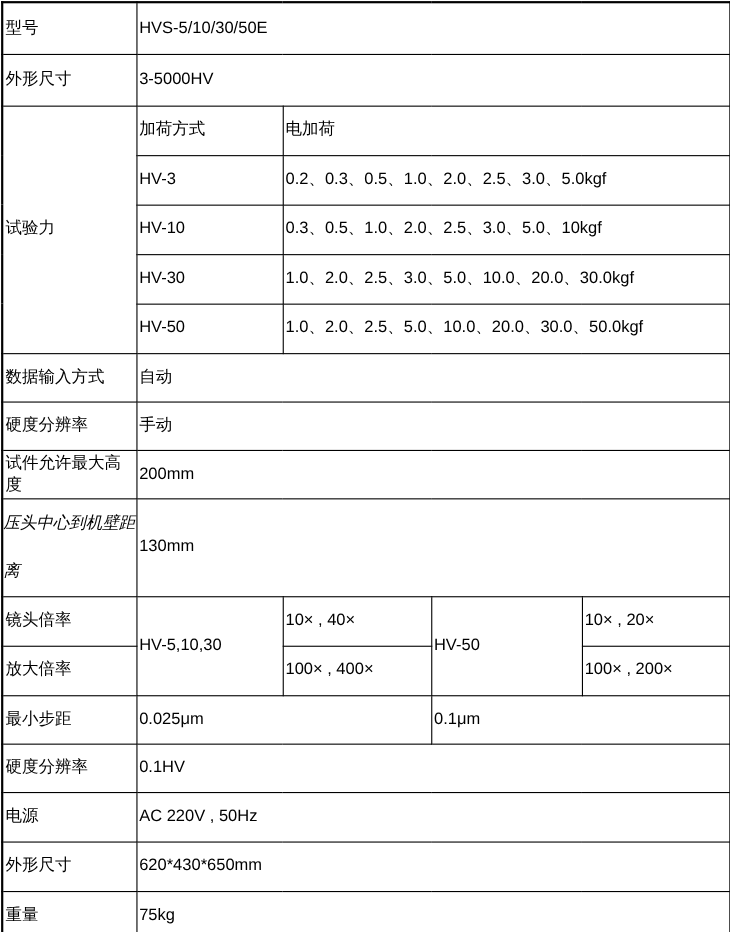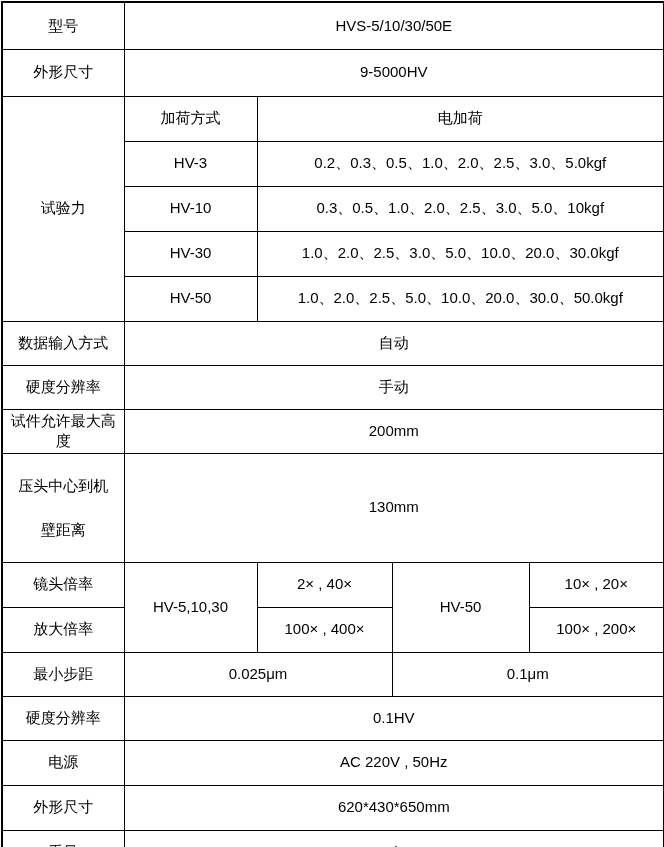--- a/index.html
+++ b/index.html
@@ -15,33 +15,32 @@
   table.spec-table {
     border-collapse: collapse;
     table-layout: fixed;
     width: 662px;
     margin: 1px;
     border: 2px solid #000000;
     background: #ffffff;
   }
   .spec-table td {
     border: 1px solid #000000;
-    text-align: center;
     vertical-align: middle;
     padding: 0 2px;
     font-size: 15px;
     line-height: 1.35;
     overflow: hidden;
     word-break: break-all;
   }
   .spec-table tr { height: 44px; }
   .spec-table tr.h47 { height: 47px; }
   .spec-table tr.h45 { height: 45px; }
   .spec-table tr.h88 { height: 88px; }
-  .spec-table td.tall-label { line-height: 44px; padding: 10px; }
+  .spec-table td.tall-label { line-height: 44px; padding: 0; font-style: italic; }
 </style>
 </head>
 <body>
 
 <table class="spec-table">
   <colgroup>
     <col style="width:122px">
     <col style="width:133px">
     <col style="width:135px">
     <col style="width:137px">
@@ -49,21 +48,21 @@
   </colgroup>
 
   <tbody>
       <tr class="h47">
     <td>型号</td>
     <td colspan="4">HVS-5/10/30/50E</td>
   </tr>
 
   <tr class="h47">
     <td>外形尺寸</td>
-    <td colspan="4">9-5000HV</td>
+    <td colspan="4">3-5000HV</td>
   </tr>
 
   <tr class="h45">
     <td rowspan="5">试验力</td>
     <td>加荷方式</td>
     <td colspan="3">电加荷</td>
   </tr>
 
   <tr class="h45">
     <td>HV-3</td>
@@ -101,21 +100,21 @@
   </tr>
 
   <tr class="h88">
     <td class="tall-label">压头中心到机壁距离</td>
     <td colspan="4">130mm</td>
   </tr>
 
   <tr class="h45">
     <td>镜头倍率</td>
     <td rowspan="2">HV-5,10,30</td>
-    <td>2× , 40×</td>
+    <td>10× , 40×</td>
     <td rowspan="2">HV-50</td>
     <td>10× , 20×</td>
   </tr>
 
   <tr class="h45">
     <td>放大倍率</td>
     <td>100× , 400×</td>
     <td>100× , 200×</td>
   </tr>
 

